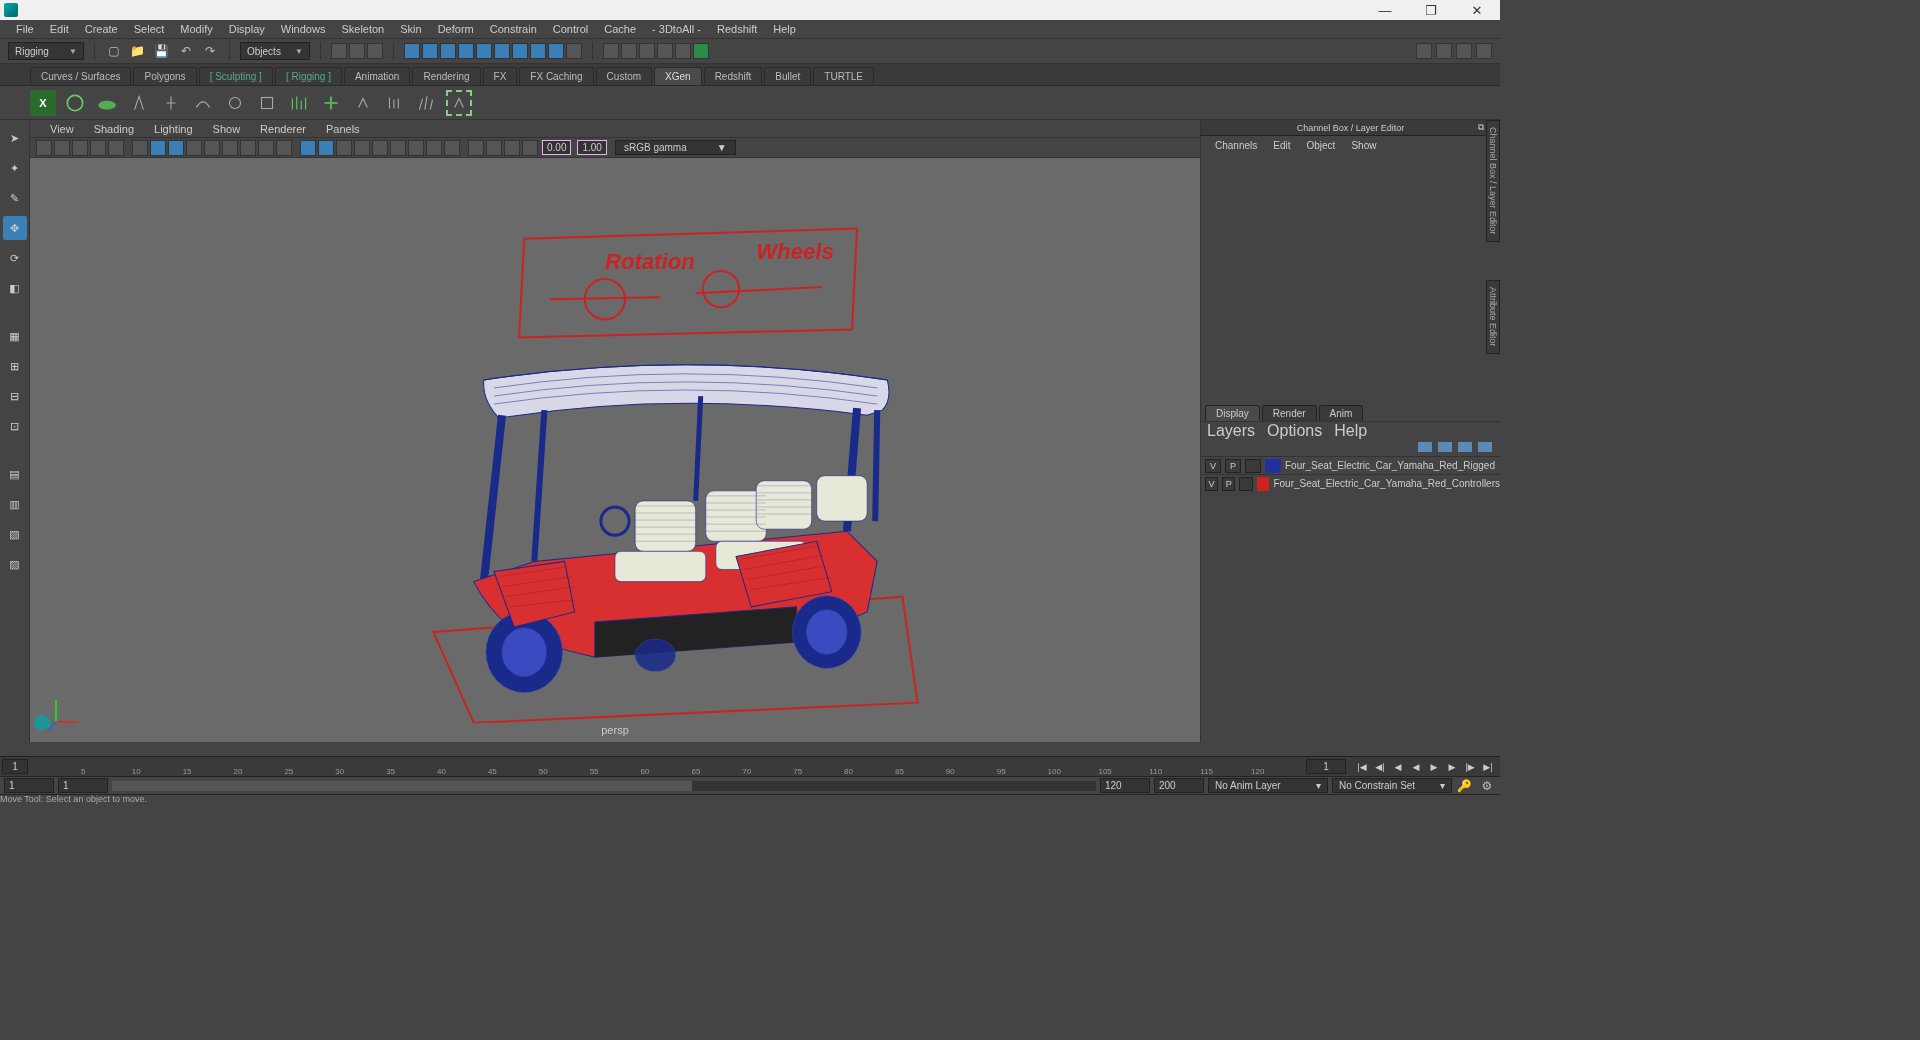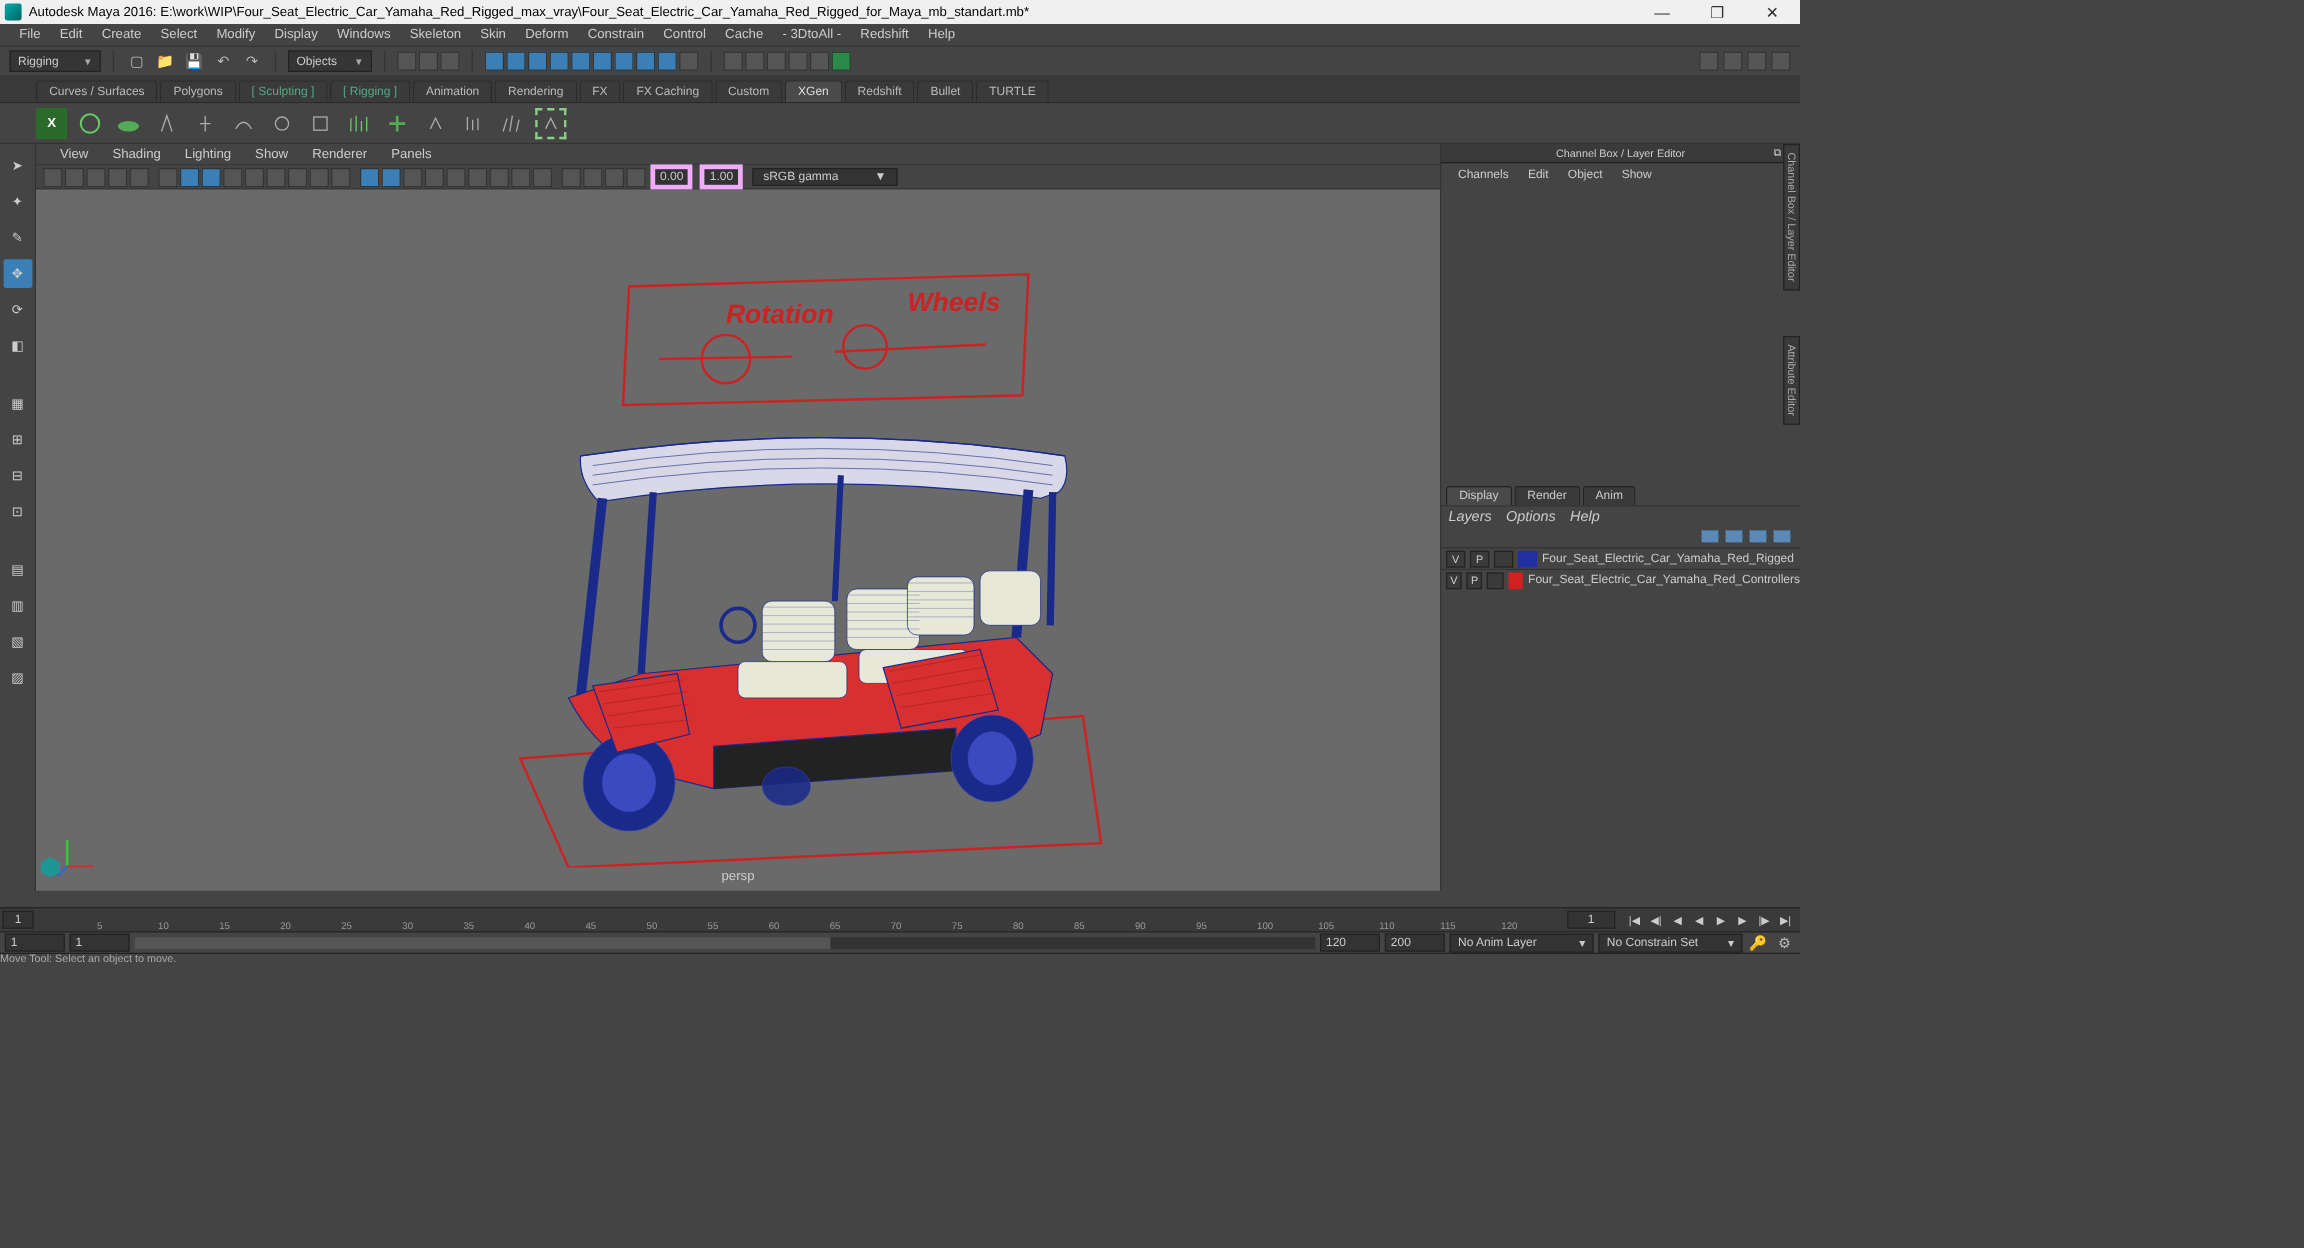--- a/index.html
+++ b/index.html
@@ -43,38 +43,38 @@
 .leftbar .tool { width:24px; height:24px; display:flex; align-items:center; justify-content:center; color:#ccc; border-radius:2px; }
 .leftbar .tool.on { background:#3a7fb5; }
 .leftbar .gap { height:12px; }
 
 .viewport { flex:1; display:flex; flex-direction:column; background:#6a6a6a; position:relative; }
 .vpmenu { height:18px; background:#444; display:flex; align-items:center; padding-left:10px; gap:0; font-size:11px; border-bottom:1px solid #333; }
 .vpmenu span { padding:2px 10px; }
 .vptool { height:20px; background:#444; display:flex; align-items:center; padding-left:6px; gap:2px; border-bottom:1px solid #333; font-size:10px; }
 .vptool .vb { width:16px; height:16px; background:#555; border:1px solid #333; }
 .vptool .vb.on { background:#3a7fb5; }
-.vptool .num { padding:1px 4px; background:#333; border:4px solid #f0abfc; margin:0 2px; }
+.vptool .num { padding:1px 4px; background:#333; border:1px solid #f0abfc; margin:0 2px; }
 .vptool .gamma { padding:1px 8px; background:#333; border:1px solid #222; margin-left:4px; display:flex; align-items:center; gap:30px; }
 .canvas { flex:1; background:#6a6a6a; position:relative; overflow:hidden; }
 .persplbl { position:absolute; bottom:6px; left:50%; transform:translateX(-50%); color:#ccc; font-size:11px; }
 .axisgiz { position:absolute; bottom:10px; left:16px; }
 
 .rightpanel { width:300px; background:#444; border-left:1px solid #333; display:flex; flex-direction:column; }
 .rtab { position:absolute; right:0; top:120px; width:14px; background:#3a3a3a; writing-mode:vertical-rl; text-orientation:mixed; font-size:9px; padding:6px 1px; border:1px solid #222; color:#aaa; }
 .rtab.t2 { top:280px; }
 .rptitle { height:16px; background:#3a3a3a; display:flex; align-items:center; justify-content:center; font-size:9px; border-bottom:1px solid #222; position:relative; }
 .rptitle .ctl { position:absolute; right:4px; display:flex; gap:4px; font-size:9px; }
 .rpmenu { height:18px; display:flex; align-items:center; gap:0; padding-left:6px; font-size:10px; }
 .rpmenu span { padding:2px 8px; }
 .rpbody { flex:1; background:#444; }
 .laytabs { height:18px; display:flex; align-items:end; padding-left:4px; border-bottom:1px solid #333; }
 .laytabs .lt { padding:2px 10px; background:#3a3a3a; border:1px solid #222; border-bottom:none; border-radius:3px 3px 0 0; font-size:10px; margin-right:2px; }
 .laytabs .lt.active { background:#4a4a4a; }
-.laymenu { height:16px; display:flex; align-items:center; padding-left:6px; gap:12px; font-size:12px;font-style:italic; }
+.laymenu { height:16px; display:flex; align-items:flex-start; padding-left:6px; gap:12px; font-size:16px; }
 .layicons { height:18px; display:flex; align-items:center; justify-content:flex-end; padding-right:8px; gap:6px; }
 .layicons .li { width:14px; height:10px; background:#5a8ab5; }
 .layrow { height:18px; display:flex; align-items:center; padding-left:4px; gap:4px; border-top:1px solid #333; font-size:10px; }
 .layrow .cell { width:16px; height:14px; border:1px solid #222; background:#3a3a3a; display:flex; align-items:center; justify-content:center; font-size:9px; }
 .layrow .sw { width:16px; height:14px; }
 
 
 .timeline { position:absolute; left:0; right:0; bottom:36px; height:20px; background:#3a3a3a; border-top:1px solid #222; display:flex; align-items:center; }
 .timeline .curf { width:26px; background:#333; border:1px solid #222; text-align:center; font-size:10px; margin:0 2px; padding:1px 0; }
 .timeline .ruler { flex:1; position:relative; height:100%; background:#3a3a3a; overflow:hidden; }
@@ -97,21 +97,20 @@
 .status { height:9px; background:#444; display:flex; align-items:center; font-size:9px; padding-left:0; color:#aaa; border-top:1px solid #222; }
 
 
 .scene { position:absolute; inset:0; }
 </style>
 </head>
 <body>
 
 <div class="titlebar">
   <div class="logo"></div>
-  <span>Autodesk Maya 2016: E:\work\WIP\Four_Seat_Electric_Car_Yamaha_Red_Rigged_max_vray\Four_Seat_Electric_Car_Yamaha_Red_Rigged_for_Maya_mb_standart.mb*</span>
   <div class="wbtns">
     <div class="wbtn">—</div>
     <div class="wbtn">❐</div>
     <div class="wbtn close">✕</div>
   </div>
 </div>
 
 <div class="mainmenu">
   <span>File</span>
   <span>Edit</span>

